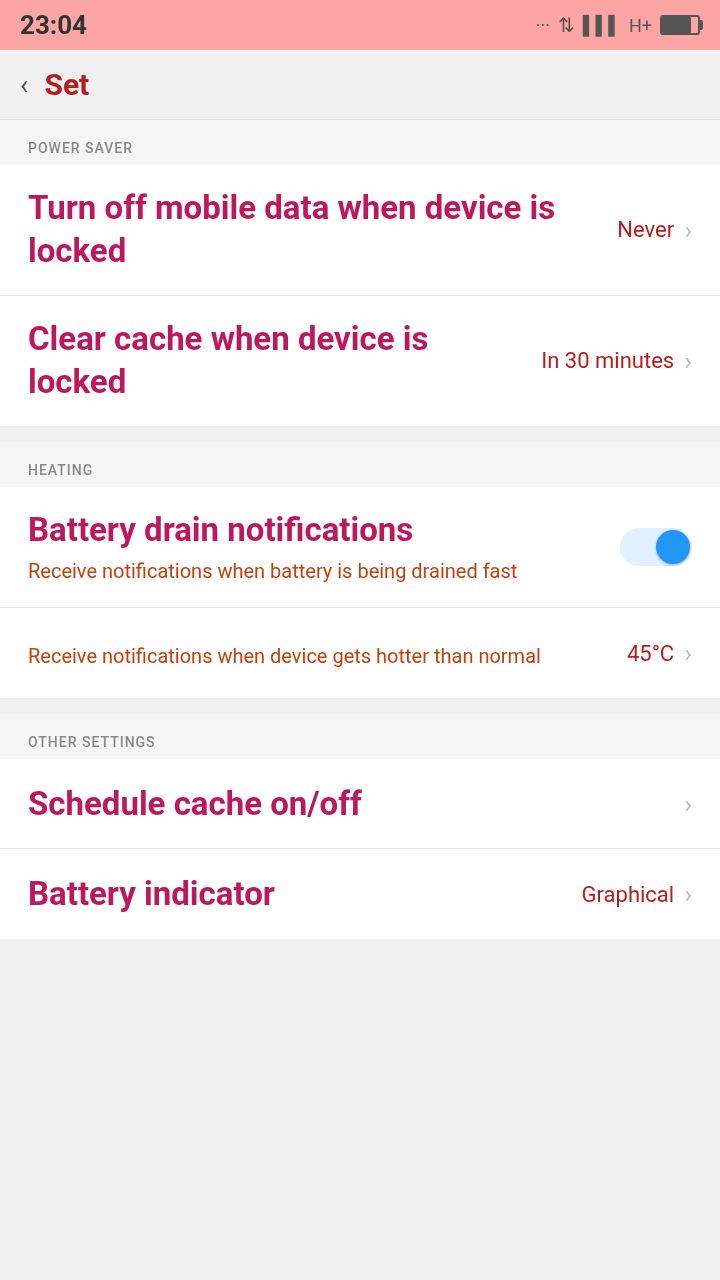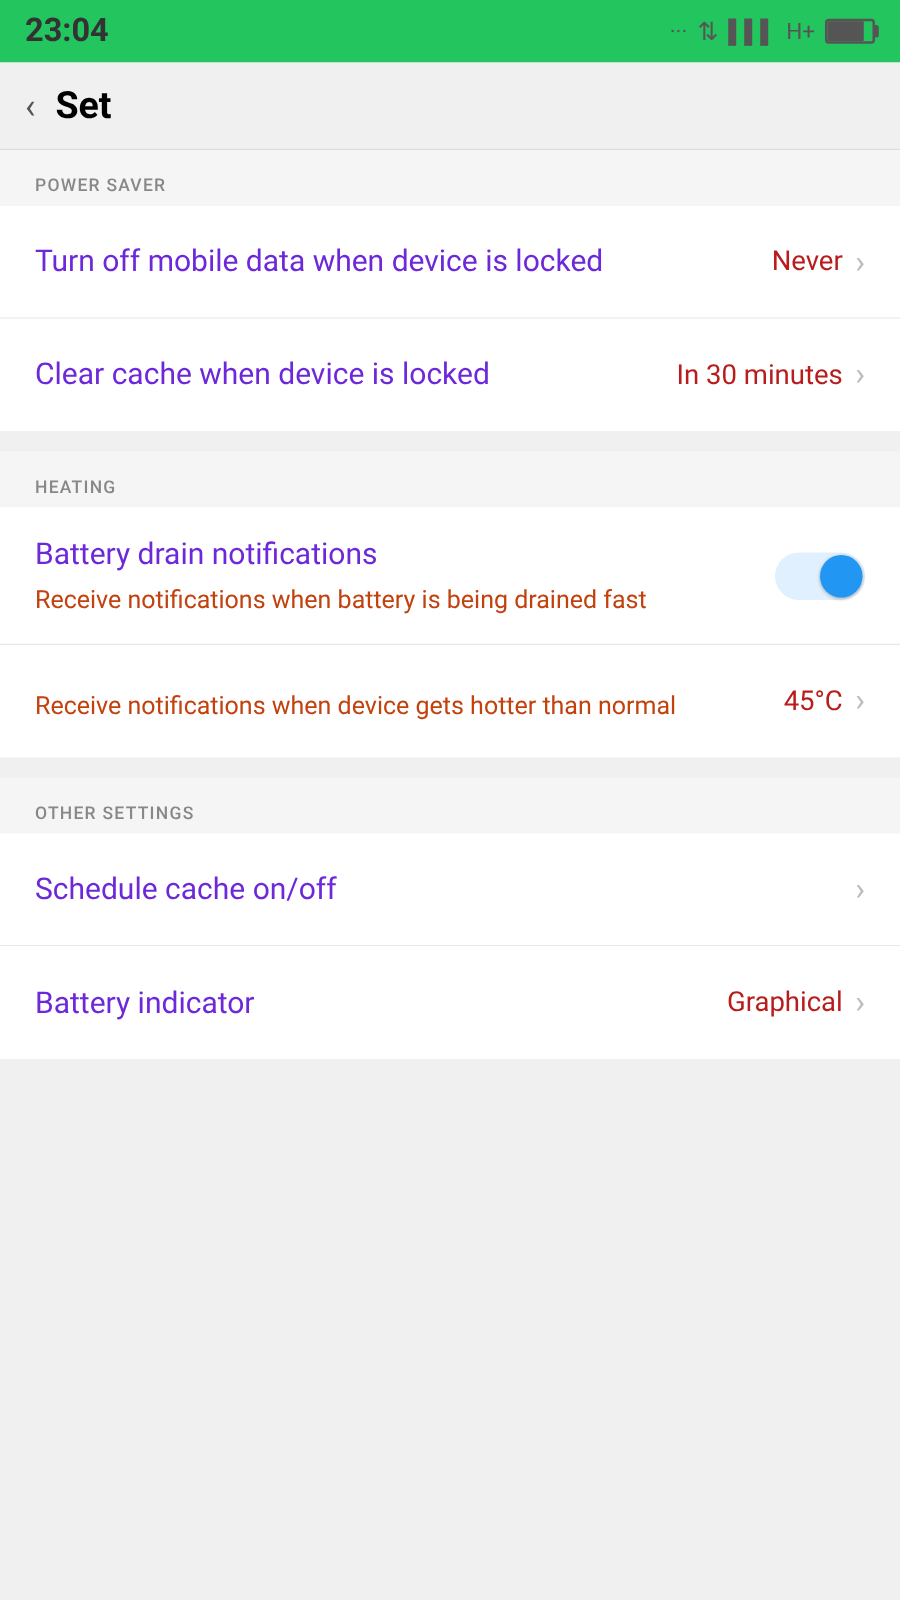--- a/index.html
+++ b/index.html
@@ -8,21 +8,21 @@
       width: 720px;
       min-height: 1280px;
       background: #f0f0f0;
       font-family: 'Roboto', Arial, sans-serif;
       font-size: 16px;
       color: #333;
     }
 
     
     .status-bar {
-      background: #22c55e;
+      background: #fca5a5;
       height: 50px;
       display: flex;
       align-items: center;
       justify-content: space-between;
       padding: 0 20px;
     }
     .status-time {
       font-size: 26px;
       font-weight: bold;
       color: #333;
@@ -46,21 +46,21 @@
     }
     .back-btn {
       font-size: 28px;
       color: #555;
       margin-right: 16px;
       cursor: pointer;
     }
     .header-title {
       font-size: 30px;
       font-weight: bold;
-      color: #000000;
+      color: #b91c1c;
     }
 
     
     .section {
       background: #f5f5f5;
       padding: 18px 28px 8px 28px;
     }
     .section-label {
       font-size: 14px;
       color: #888;
@@ -86,24 +86,24 @@
     }
     .setting-item:last-child {
       border-bottom: none;
       gap: 20px;
     }
     .setting-left {
       flex: 1;
       padding-right: 16px;
     }
     .setting-title {
-      font-size: 24px;
-      color: #6d28d9;
+      font-size: 33px;
+      color: #be185d;
       line-height: 1.3;
-      font-weight: 400;
+      font-weight: 700;
     }
     .setting-subtitle {
       font-size: 20px;
       color: #c2410c;
       margin-top: 6px;
       line-height: 1.4;
     }
     .setting-right {
       display: flex;
       align-items: center;

